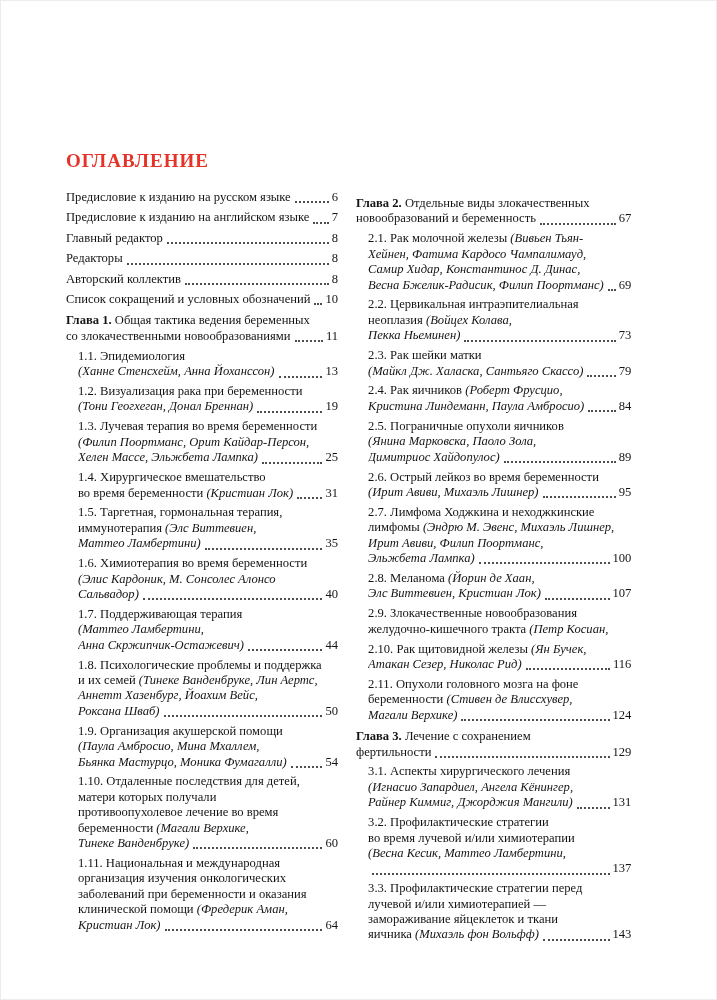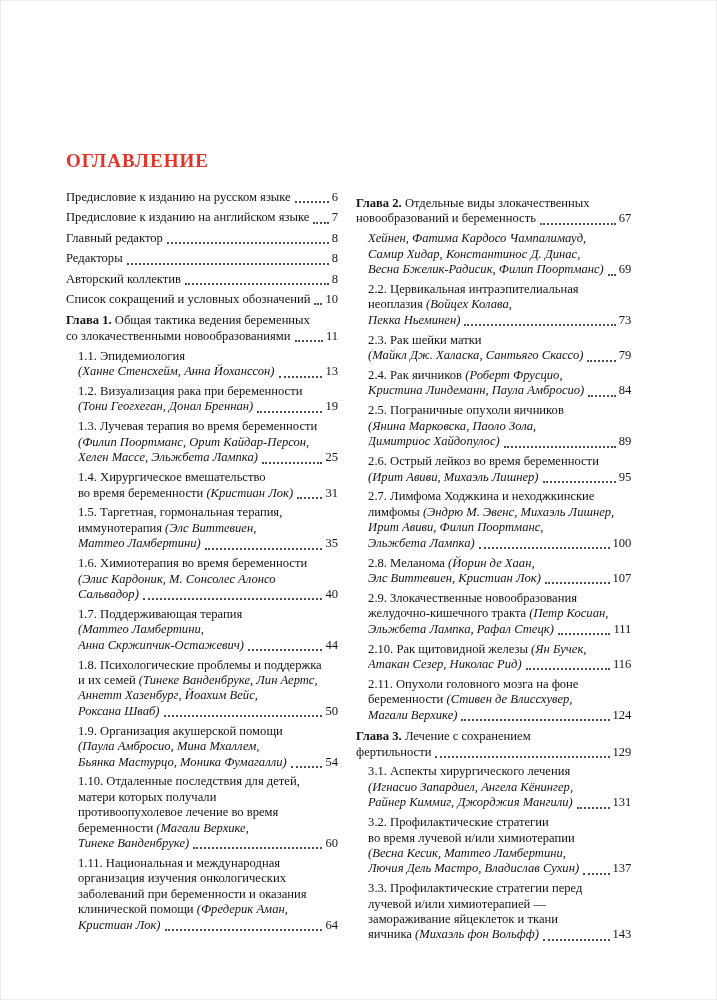--- a/index.html
+++ b/index.html
@@ -214,20 +214,21 @@
     <div class="col col-right" id="col-right">
         <div class="entry chapter">
           <div class="line"><span class="run run-b">Глава 2.</span><span class="run run-n"> Отдельные виды злокачественных</span></div>
           <div class="line with-page">
             <span class="line-text"><span class="run run-n">новообразований и беременность</span></span>
             <span class="leader"></span>
             <span class="pg">67</span>
           </div>
         </div>
         <div class="entry section">
+          <div class="line"><span class="run run-n">2.1. Рак молочной железы </span><span class="run run-i">(Вивьен Тьян-</span></div>
           <div class="line"><span class="run run-i">Хейнен, Фатима Кардосо Чампалимауд,</span></div>
           <div class="line"><span class="run run-i">Самир Хидар, Константинос Д. Динас,</span></div>
           <div class="line with-page">
             <span class="line-text"><span class="run run-i">Весна Бжелик-Радисик, Филип Поортманс)</span></span>
             <span class="leader"></span>
             <span class="pg">69</span>
           </div>
         </div>
         <div class="entry section">
           <div class="line"><span class="run run-n">2.2. Цервикальная интраэпителиальная</span></div>
@@ -285,25 +286,20 @@
           <div class="line"><span class="run run-n">2.8. Меланома </span><span class="run run-i">(Йорин де Хаан,</span></div>
           <div class="line with-page">
             <span class="line-text"><span class="run run-i">Элс Виттевиен, Кристиан Лок)</span></span>
             <span class="leader"></span>
             <span class="pg">107</span>
           </div>
         </div>
         <div class="entry section">
           <div class="line"><span class="run run-n">2.9. Злокачественные новообразования</span></div>
           <div class="line"><span class="run run-n">желудочно-кишечного тракта </span><span class="run run-i">(Петр Косиан,</span></div>
-          <div class="line with-page">
-            <span class="line-text"><span class="run run-i">Эльжбета Лампка, Рафал Стецк)</span></span>
-            <span class="leader"></span>
-            <span class="pg">111</span>
-          </div>
         </div>
         <div class="entry section">
           <div class="line"><span class="run run-n">2.10. Рак щитовидной железы </span><span class="run run-i">(Ян Бучек,</span></div>
           <div class="line with-page">
             <span class="line-text"><span class="run run-i">Атакан Сезер, Николас Рид)</span></span>
             <span class="leader"></span>
             <span class="pg">116</span>
           </div>
         </div>
         <div class="entry section">
@@ -330,21 +326,20 @@
             <span class="line-text"><span class="run run-i">Райнер Киммиг, Джорджия Мангили)</span></span>
             <span class="leader"></span>
             <span class="pg">131</span>
           </div>
         </div>
         <div class="entry section">
           <div class="line"><span class="run run-n">3.2. Профилактические стратегии</span></div>
           <div class="line"><span class="run run-n">во время лучевой и/или химиотерапии</span></div>
           <div class="line"><span class="run run-i">(Весна Кесик, Маттео Ламбертини,</span></div>
           <div class="line with-page">
-            <span class="line-text"><span class="run run-i">Лючия Дель Мастро, Владислав Сухин)</span></span>
             <span class="leader"></span>
             <span class="pg">137</span>
           </div>
         </div>
         <div class="entry section">
           <div class="line"><span class="run run-n">3.3. Профилактические стратегии перед</span></div>
           <div class="line"><span class="run run-n">лучевой и/или химиотерапией —</span></div>
           <div class="line"><span class="run run-n">замораживание яйцеклеток и ткани</span></div>
           <div class="line with-page">
             <span class="line-text"><span class="run run-n">яичника </span><span class="run run-i">(Михаэль фон Вольфф)</span></span>

